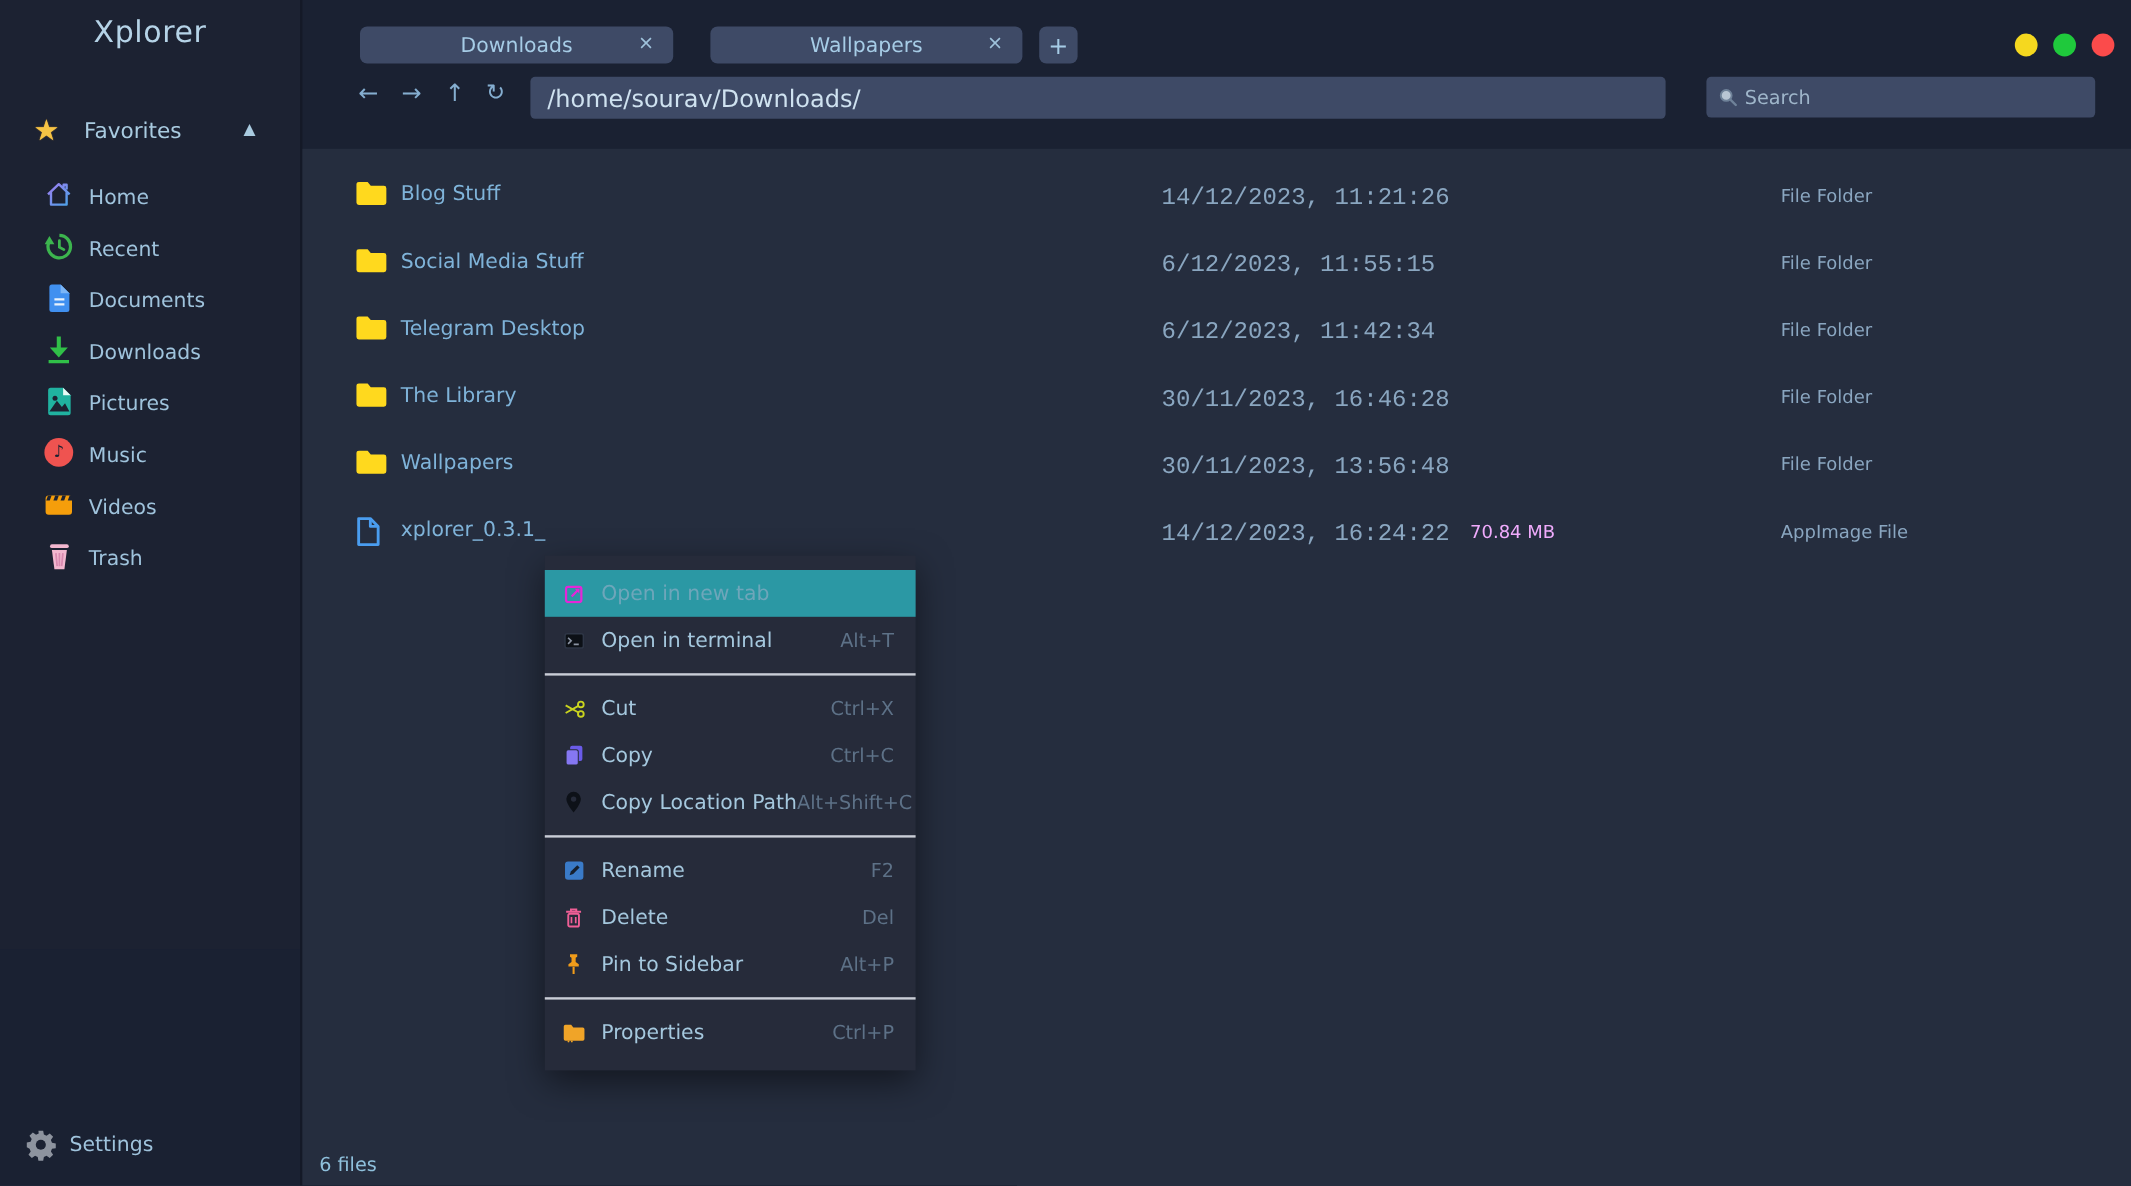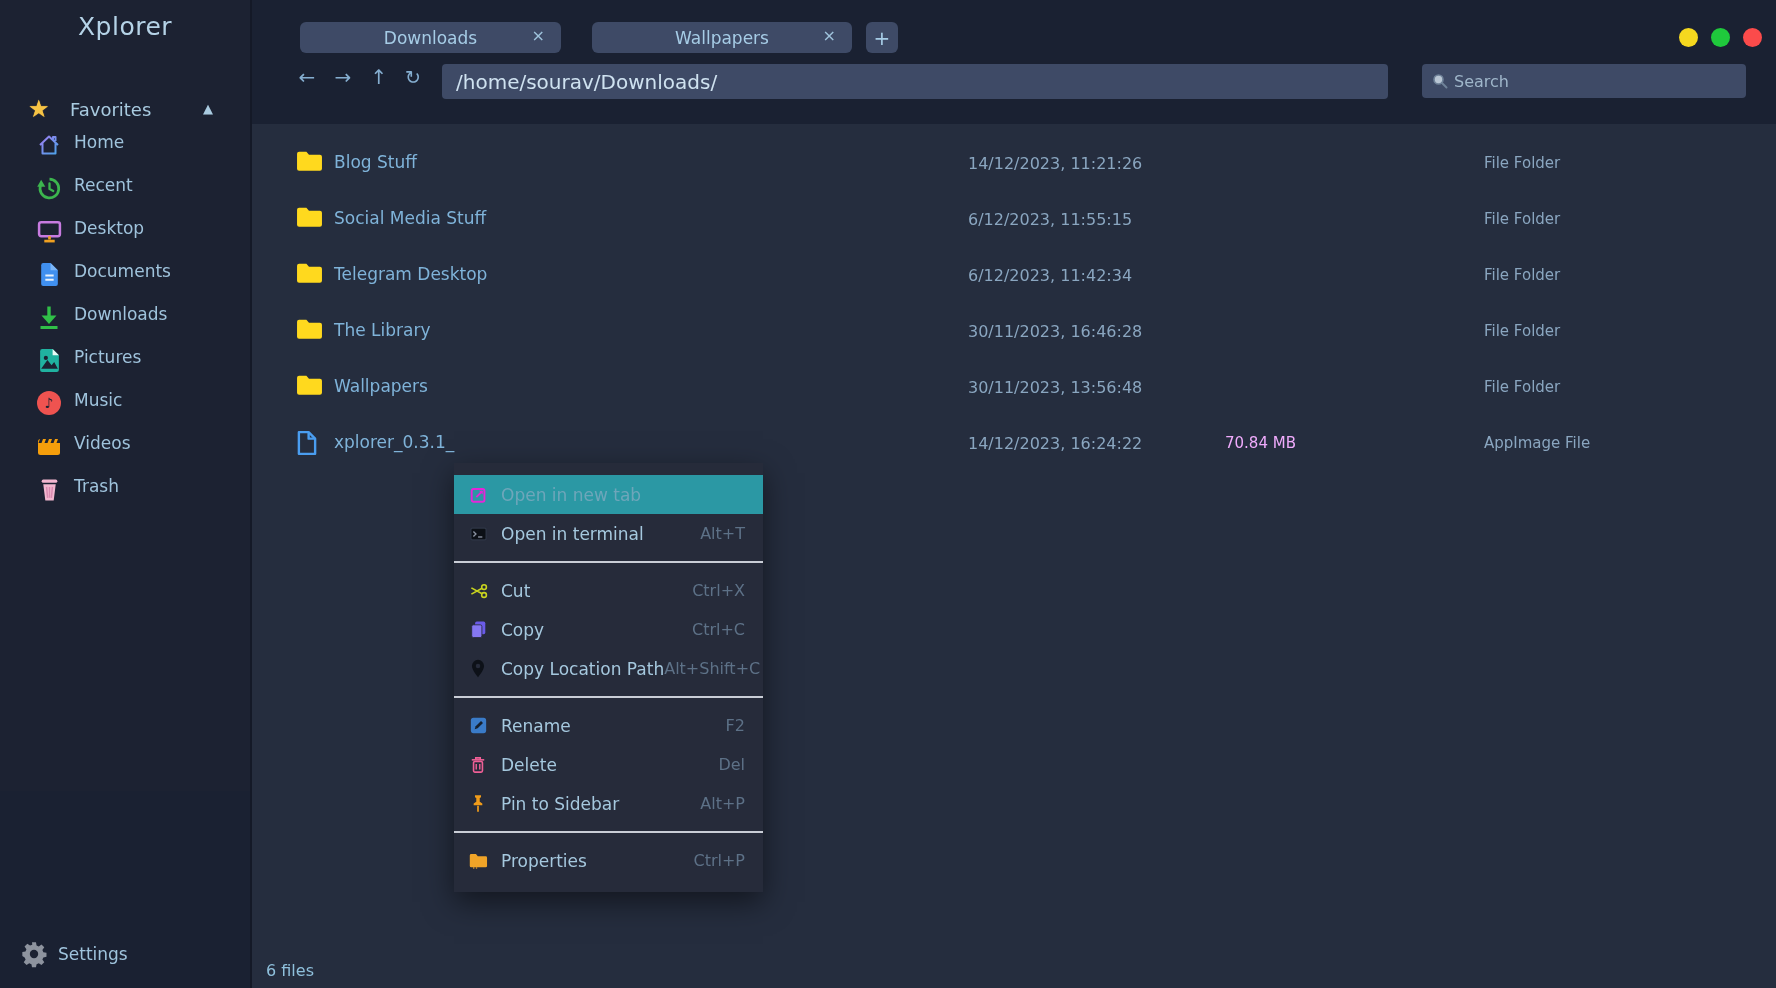--- a/index.html
+++ b/index.html
@@ -13,21 +13,21 @@
   .sidebar { position:absolute; left:0; top:0; width:250px; height:791px;
              background:#1c2232; z-index:2; }
   .app-title { position:absolute; top:12px; left:0; width:100%;
                text-align:center; font-size:25px; color:#b5d3e7; letter-spacing:.5px; }
   .fav-header { position:absolute; top:94px; left:0; width:100%; height:30px; }
   .fav-star { position:absolute; left:28px; top:1px; font-size:24px;
               color:#f6c445; text-shadow:0 0 1px #e8a93a; }
   .fav-label { position:absolute; left:70px; top:5px; font-size:18px; color:#a9cbe0; }
   .fav-collapse { position:absolute; left:203px; top:7px; font-size:13px; color:#a9cbe0; }
   .side-items { position:absolute; top:132px; left:0; width:100%; }
-  .side-item { height:43px; display:flex; align-items:flex-start; cursor:pointer; }
+  .side-item { height:43px; display:flex; align-items:flex-end; cursor:pointer; }
   .side-item .ic { width:26px; height:26px; margin-left:36px; display:flex;
                    align-items:center; justify-content:center; flex:0 0 26px; }
   .side-item .lbl { margin-left:12px; font-size:17px; color:#9fc3dc; }
   .settings-row { position:absolute; top:938px; left:0; width:250px; height:34px; cursor:pointer; }
   .settings-row .ic { position:absolute; left:20px; top:2px; width:28px; height:28px; }
   .settings-row .lbl { position:absolute; left:58px; top:6px; font-size:17px; color:#9fc3dc; }
   .music-circle { width:24px; height:24px; border-radius:50%; background:#ef5350;
                   display:flex; align-items:center; justify-content:center;
                   color:#1c2232; font-size:14px; font-weight:bold; }
 
@@ -66,21 +66,21 @@
   .search-wrap svg { margin-left:10px; flex:0 0 16px; }
   .search-input { flex:1; background:transparent; border:none; outline:none;
                   font-family:inherit; font-size:16px; color:#cfe2f0; padding:0 8px 0 6px; }
   .search-input::placeholder { color:#9fb6ca; opacity:1; }
 
   
   .filepane { position:absolute; left:0; top:124px; right:0; bottom:0; background:#252d3e; }
   .frow { position:absolute; left:0; width:100%; height:36px; cursor:pointer; }
   .frow .f-ic { position:absolute; left:44px; top:5px; width:27px; height:26px; }
   .frow .f-name { position:absolute; left:82px; top:7px; font-size:17px; color:#7fb3d9; }
-  .frow .f-date { position:absolute; left:716px; top:9px; font-size:16px; color:#8aa6c0; }
+  .frow .f-date { position:absolute; left:716px; top:9px; font-size:20px; color:#8aa6c0;font-family:Liberation Mono, monospace; }
   .frow .f-size { position:absolute; left:973px; top:9px; font-size:15px; color:#f0abfc; }
   .frow .f-type { position:absolute; left:1232px; top:9px; font-size:15px; color:#8aa6c0; }
   .status-bar { position:absolute; left:14px; bottom:8px; font-size:16px; color:#8fc0dc; }
 
   
   .ctx-menu { position:absolute; left:202px; top:339px; width:309px;
               background:#262b3a; box-shadow:0 10px 28px rgba(0,0,0,.5);
               padding:12px 0; z-index:10; }
   .ctx-item { height:39px; display:flex; align-items:center; padding:0 18px 0 14px;
               cursor:pointer; }
@@ -124,30 +124,20 @@
         <svg viewBox="0 0 24 24" width="25" height="25">
             <path d="M12 3 a9 9 0 1 1 -8.7 6.3" fill="none" stroke="#3cb54e" stroke-width="2.6"></path>
             <polygon points="0.2,10.2 8,10.2 4,3.6" fill="#3cb54e"></polygon>
             <path d="M12 7.2 v5.2 l3.6 2" fill="none" stroke="#3cb54e" stroke-width="2.2" stroke-linecap="round"></path>
           </svg>
       </span>
       <span class="lbl">Recent</span>
     </div>
     <div class="side-item">
       <span class="ic">
-        <svg viewBox="0 0 24 22" width="25" height="23">
-            <rect x="2" y="2" width="20" height="13.5" rx="2" fill="none" stroke="#c77be0" stroke-width="2.4"></rect>
-            <path d="M12 15.5 v3.2" stroke="#f0a020" stroke-width="2.6"></path>
-            <path d="M7 20.2 h10" stroke="#f0a020" stroke-width="2.6"></path>
-          </svg>
-      </span>
-      <span class="lbl">Desktop</span>
-    </div>
-    <div class="side-item">
-      <span class="ic">
         <svg viewBox="0 0 20 24" width="21" height="25">
             <path d="M2 3 q0-2 2-2 h7 l7 7 v13 q0 2-2 2 H4 q-2 0-2-2 z" fill="#4090f0"></path>
             <path d="M11 1 l7 7 h-7 z" fill="#7cb6f7"></path>
             <path d="M6 13 h8 M6 17 h8" stroke="#e8f2fc" stroke-width="1.8"></path>
           </svg>
       </span>
       <span class="lbl">Documents</span>
     </div>
     <div class="side-item">
       <span class="ic">

